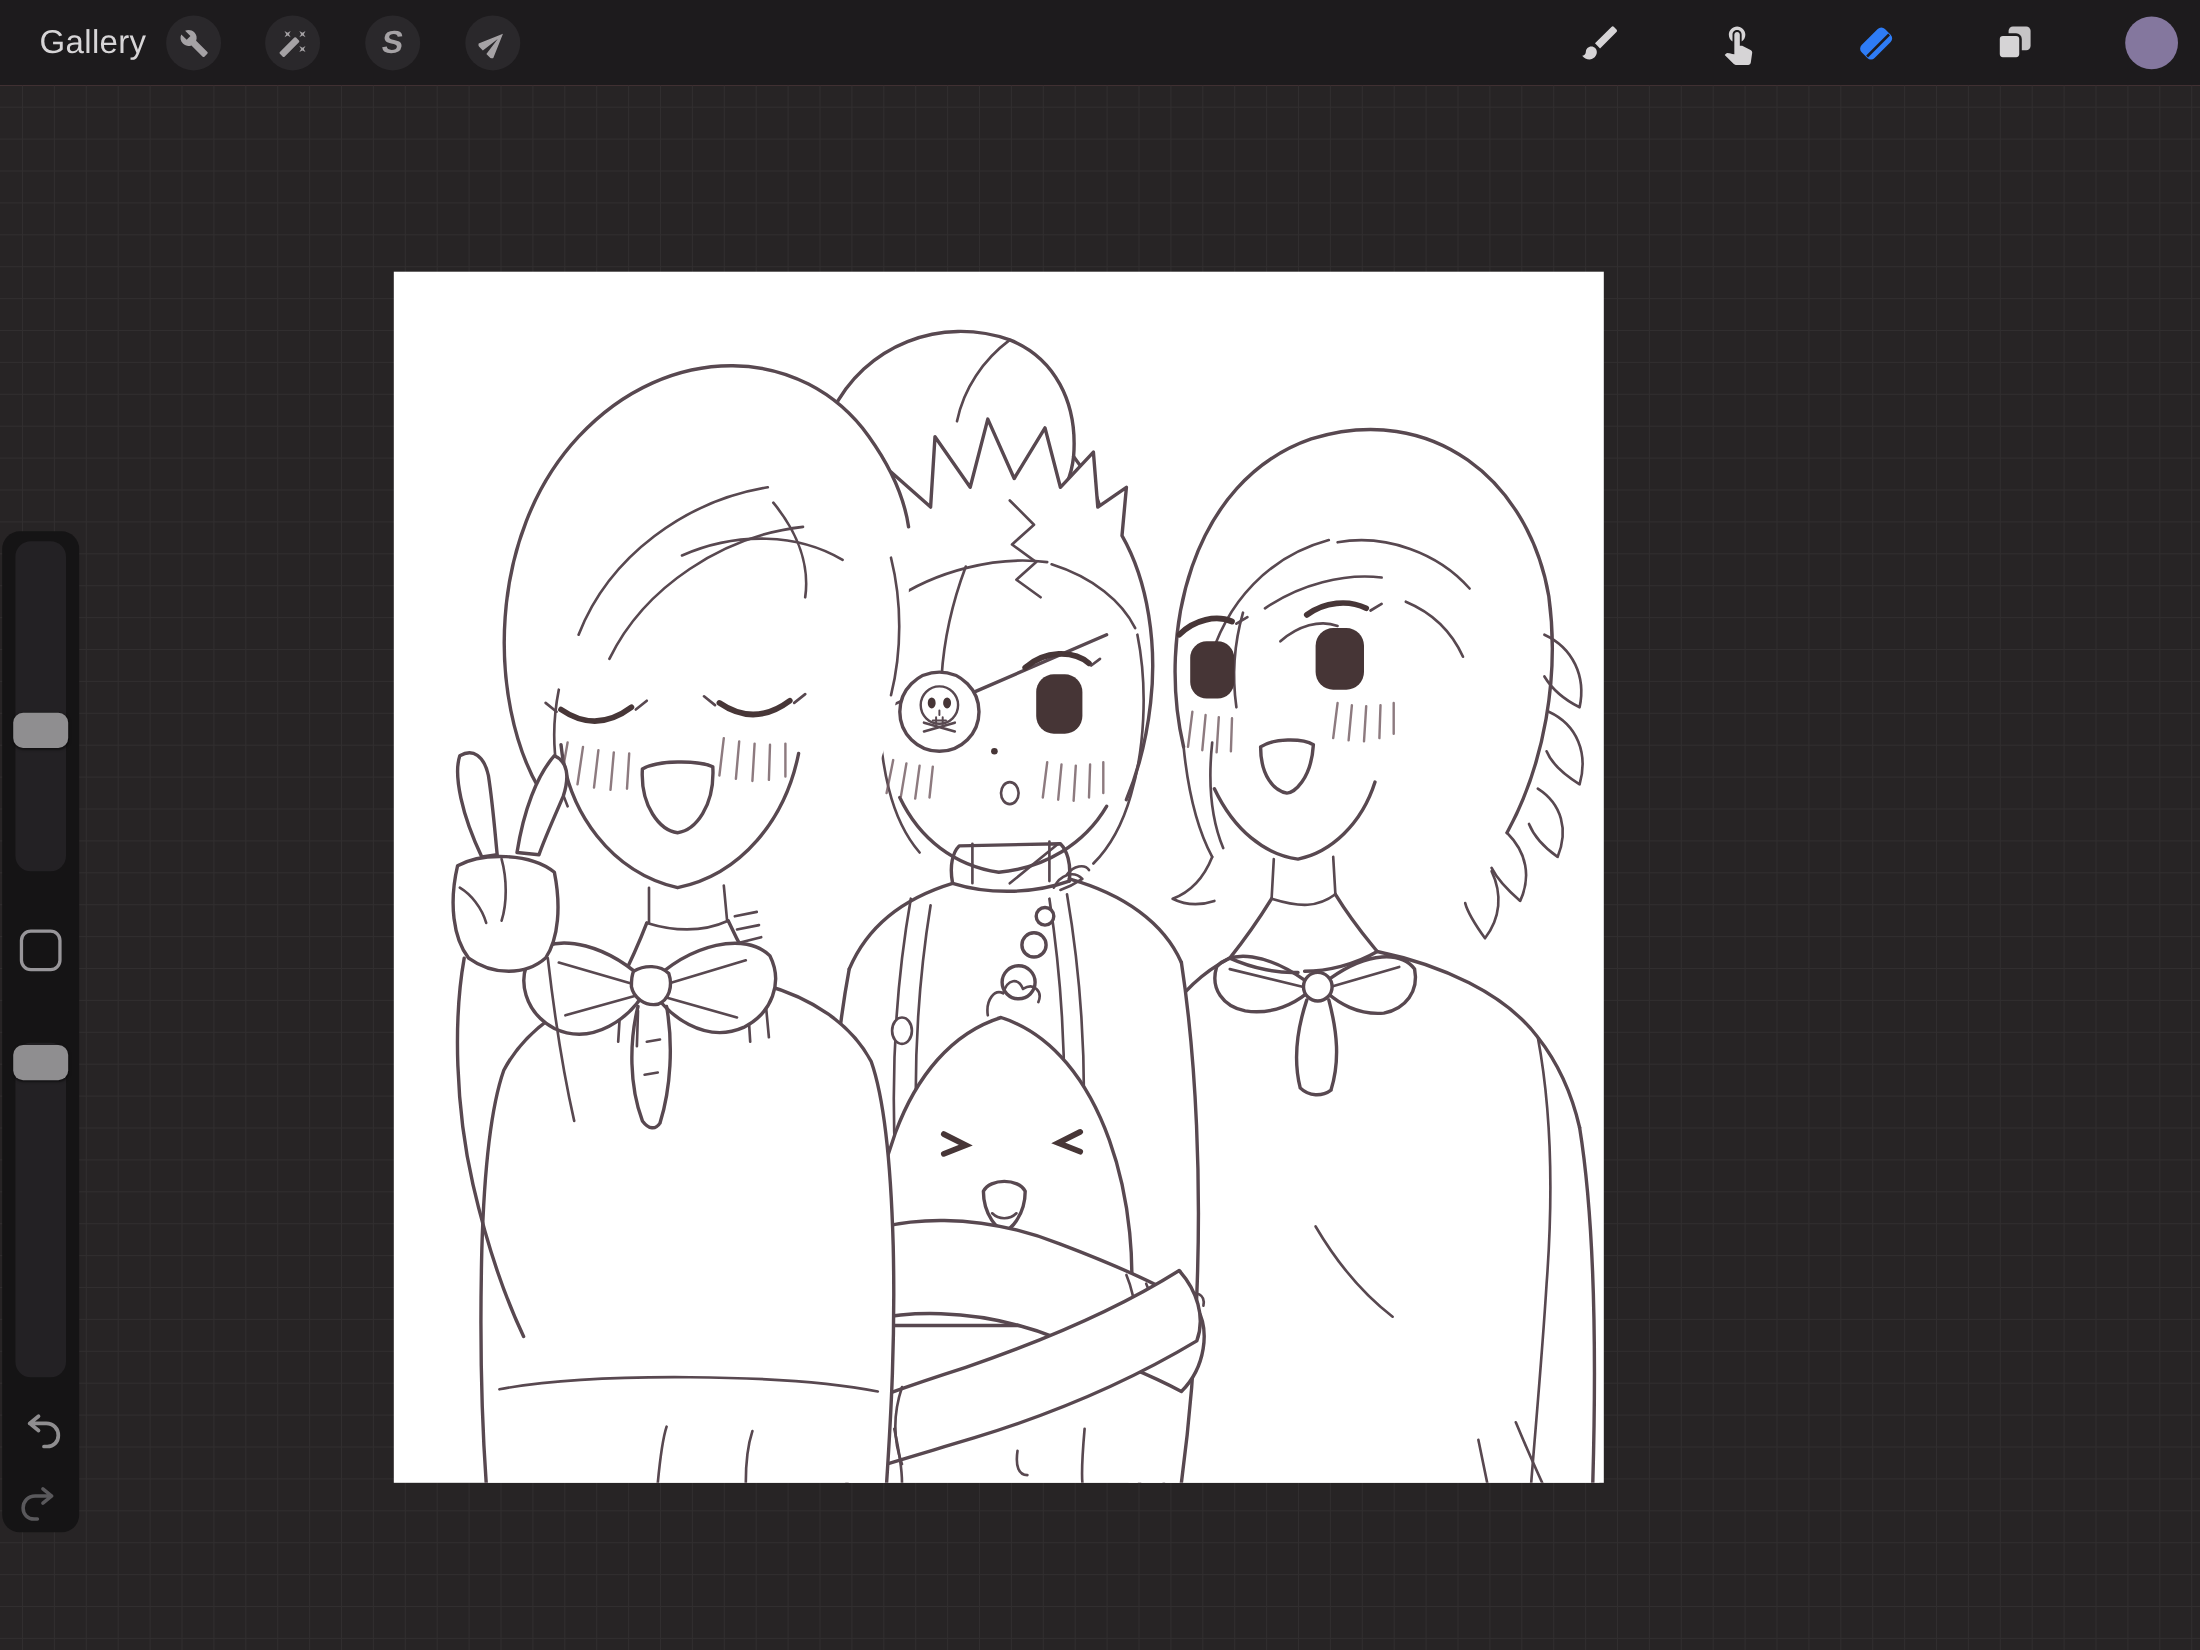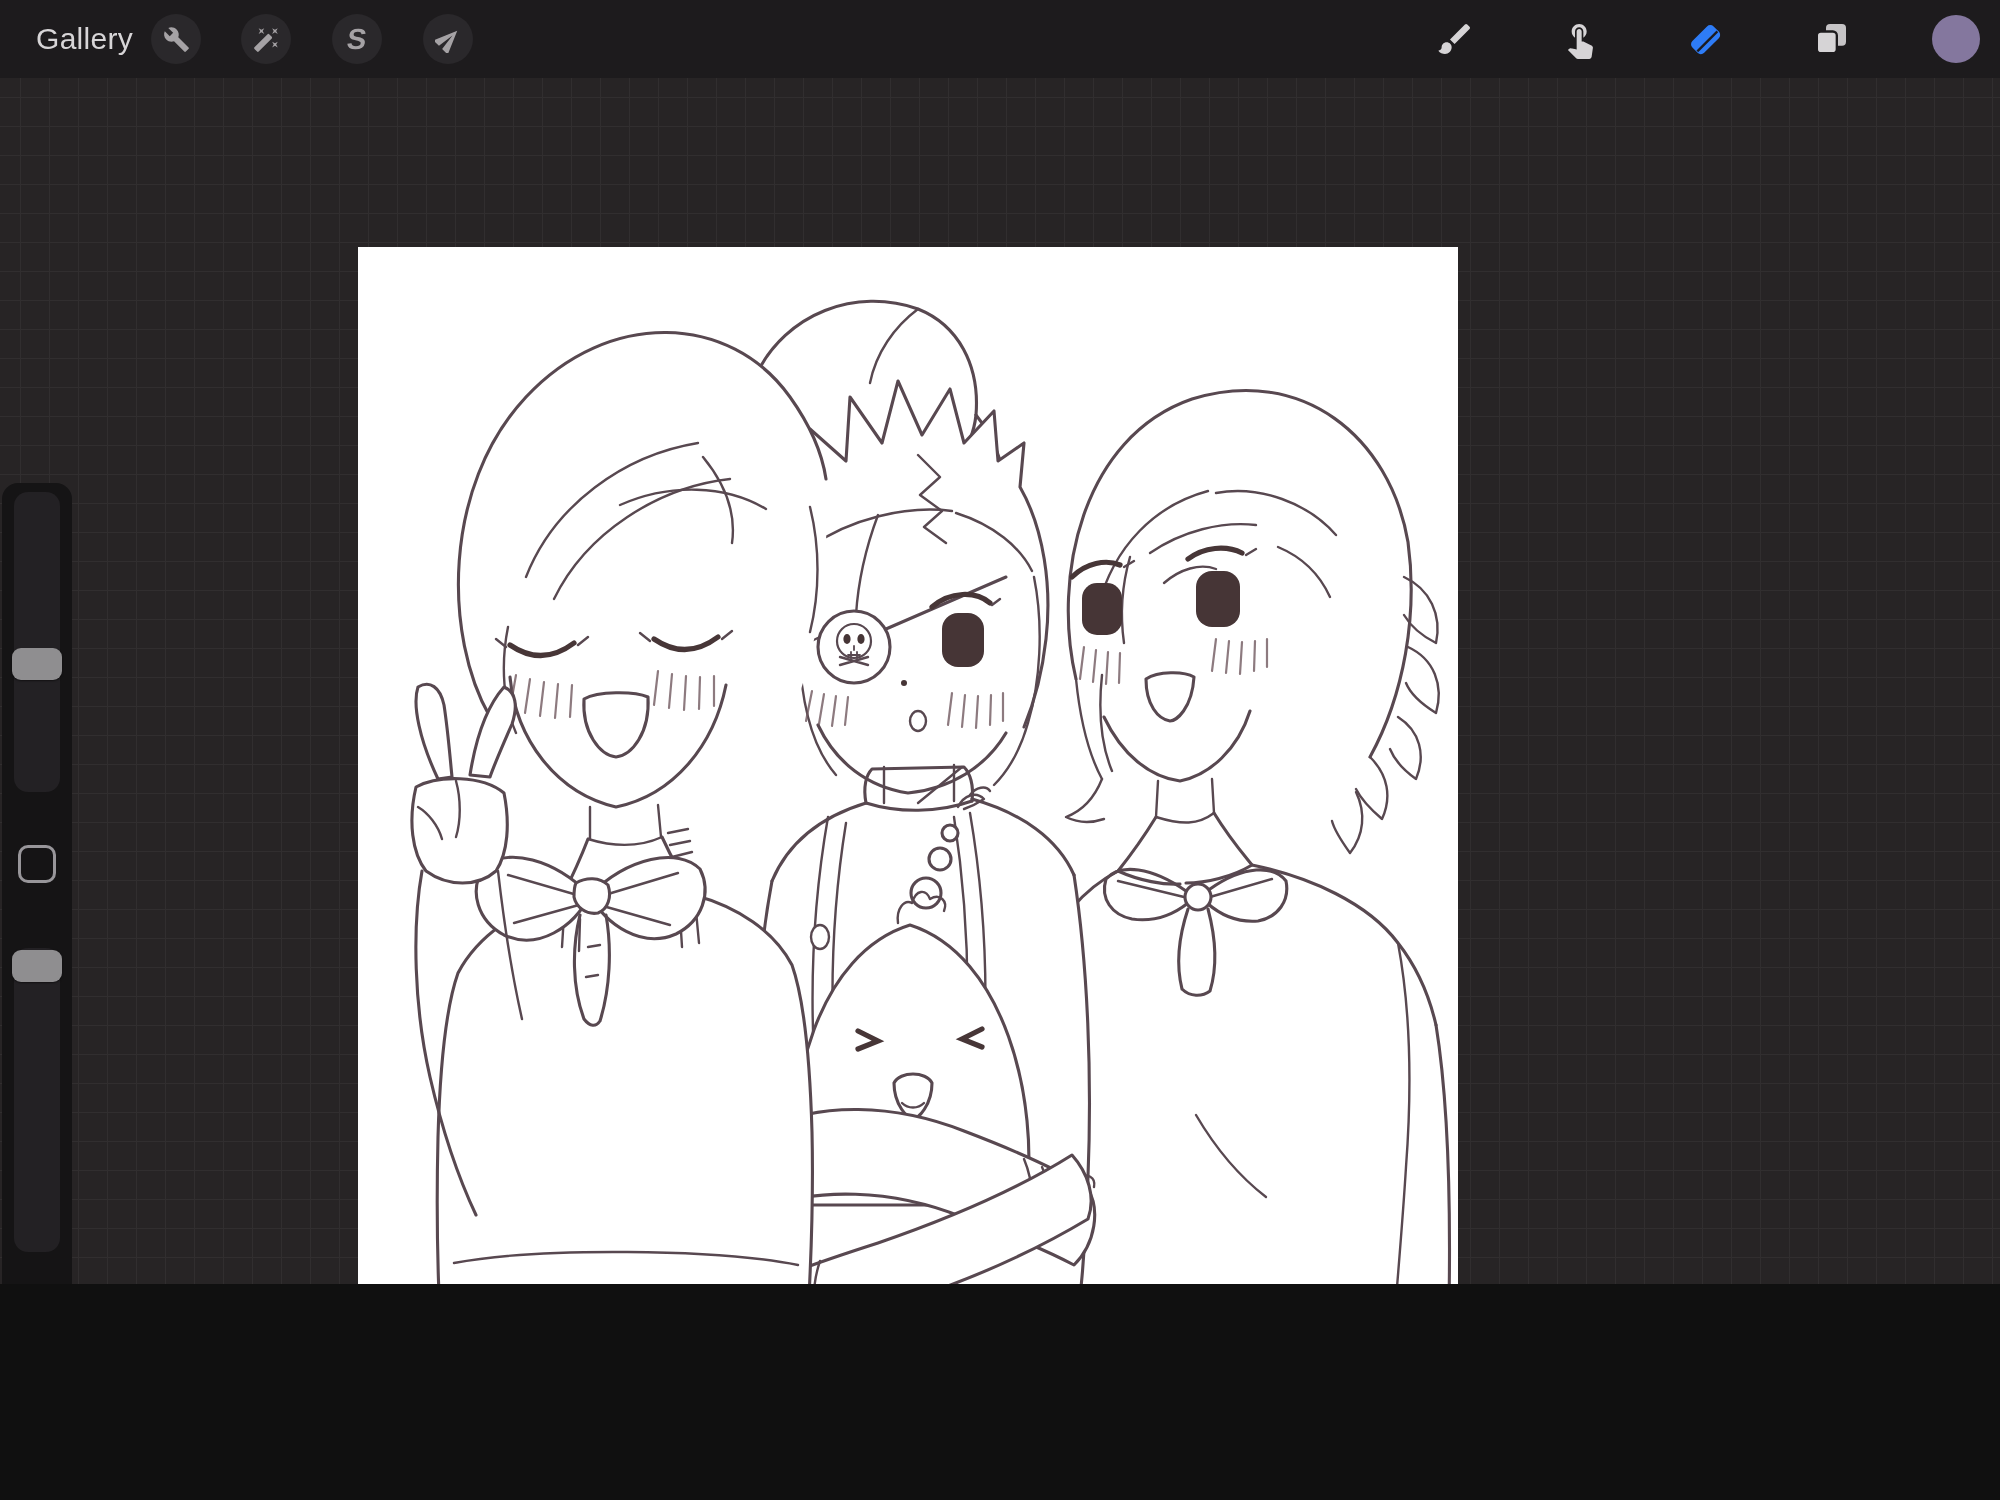--- a/index.html
+++ b/index.html
@@ -1,16 +1,16 @@
 <!DOCTYPE html>
 <html><head>
 <meta charset="utf-8">
 <style>
   html,body{margin:0;padding:0;background:#101010;}
-  #screen{position:relative;width:2000px;height:1284px;overflow:hidden;
+  #screen{position:relative;width:2000px;height:1500px;overflow:hidden;
           font-family:"Liberation Sans",sans-serif;background:#fca5a5;}
   
   #workspace{position:absolute;left:0;top:78px;width:2000px;height:1422px;
     background-color:#272425;
     background-image:linear-gradient(#312e2f 1px,transparent 1px),
                      linear-gradient(90deg,#312e2f 1px,transparent 1px);
     background-size:29px 29px;background-position:-9px -10px;}
   
   #topbar{position:absolute;left:0;top:0;width:2000px;height:78px;background:#1d1b1d;z-index:5;}
   .gallery{position:absolute;left:36px;top:0;height:78px;display:flex;align-items:center;

